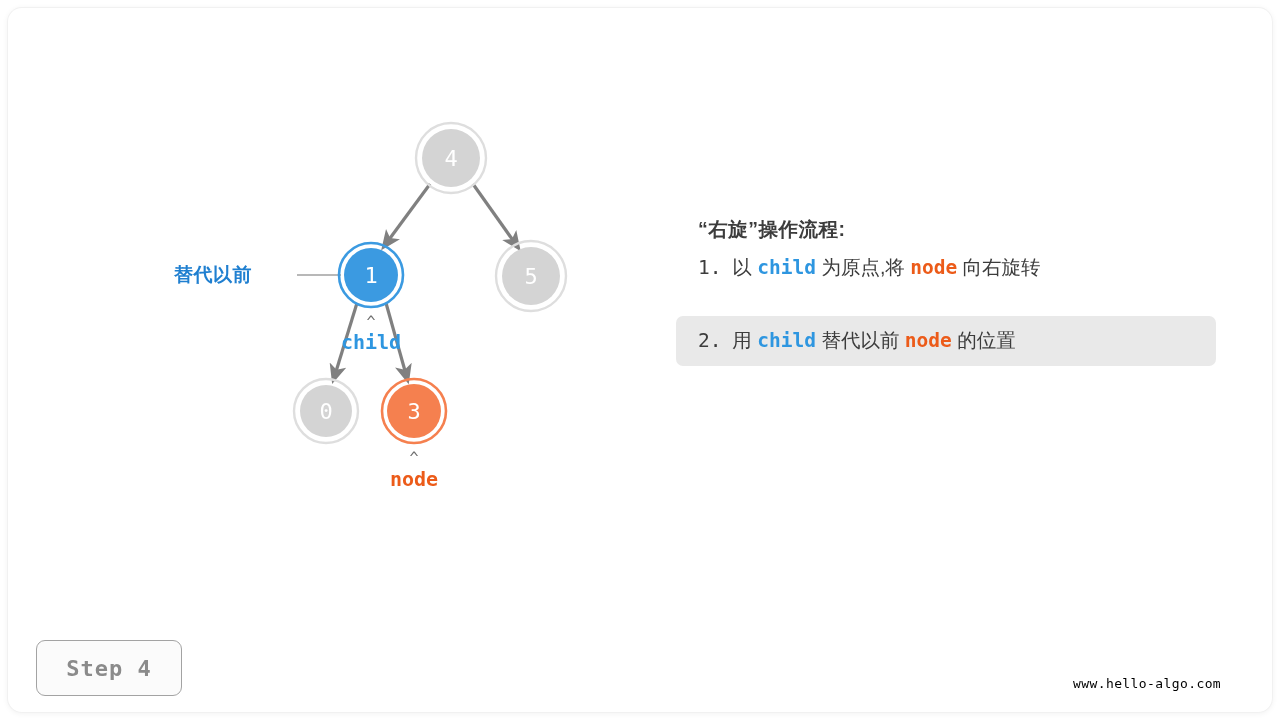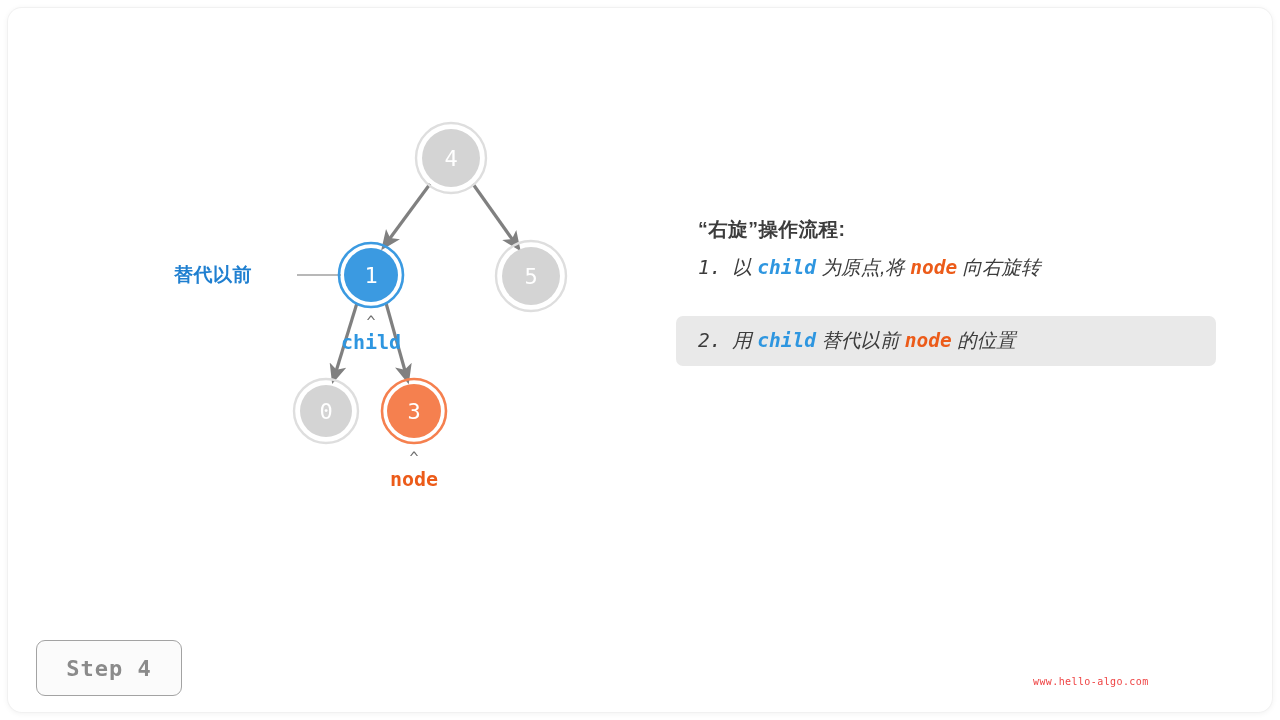--- a/index.html
+++ b/index.html
@@ -52,21 +52,20 @@
   }
   .panel-row {
     display: block;
     font-size: 19.5px;
     color: #3c3c3c;
     line-height: 1.25;
     padding: 12px 22px 12px 22px;
     border-radius: 7px;
     margin-bottom: 10px;
     white-space: nowrap;
-    font-style: italic;
   }
   .panel-row.highlight {
     background: #e9e9e9;
     margin-top: 24px;
   }
   .panel-row.plain {
     margin-top: 12px;
   }
   .mono {
     font-family: "DejaVu Sans Mono", "Liberation Mono", monospace;
@@ -95,25 +94,25 @@
     justify-content: center;
     font-family: "DejaVu Sans Mono", "Liberation Mono", monospace;
     font-weight: bold;
     font-size: 22px;
     color: #8b8b8b;
     letter-spacing: 1px;
   }
   
   #watermark {
     position: absolute;
-    left: 1033px;
+    left: 1073px;
     top: 676px;
     font-family: "DejaVu Sans Mono", "Liberation Mono", monospace;
-    font-size: 10px;
-    color: #ef4444;
+    font-size: 13px;
+    color: #000000;
     letter-spacing: 0.4px;
   }
   
   #balanced-label {
     position: absolute;
     left: 174px;
     top: 262px;
     font-family: "Liberation Sans", sans-serif;
     font-weight: bold;
     font-size: 19px;

